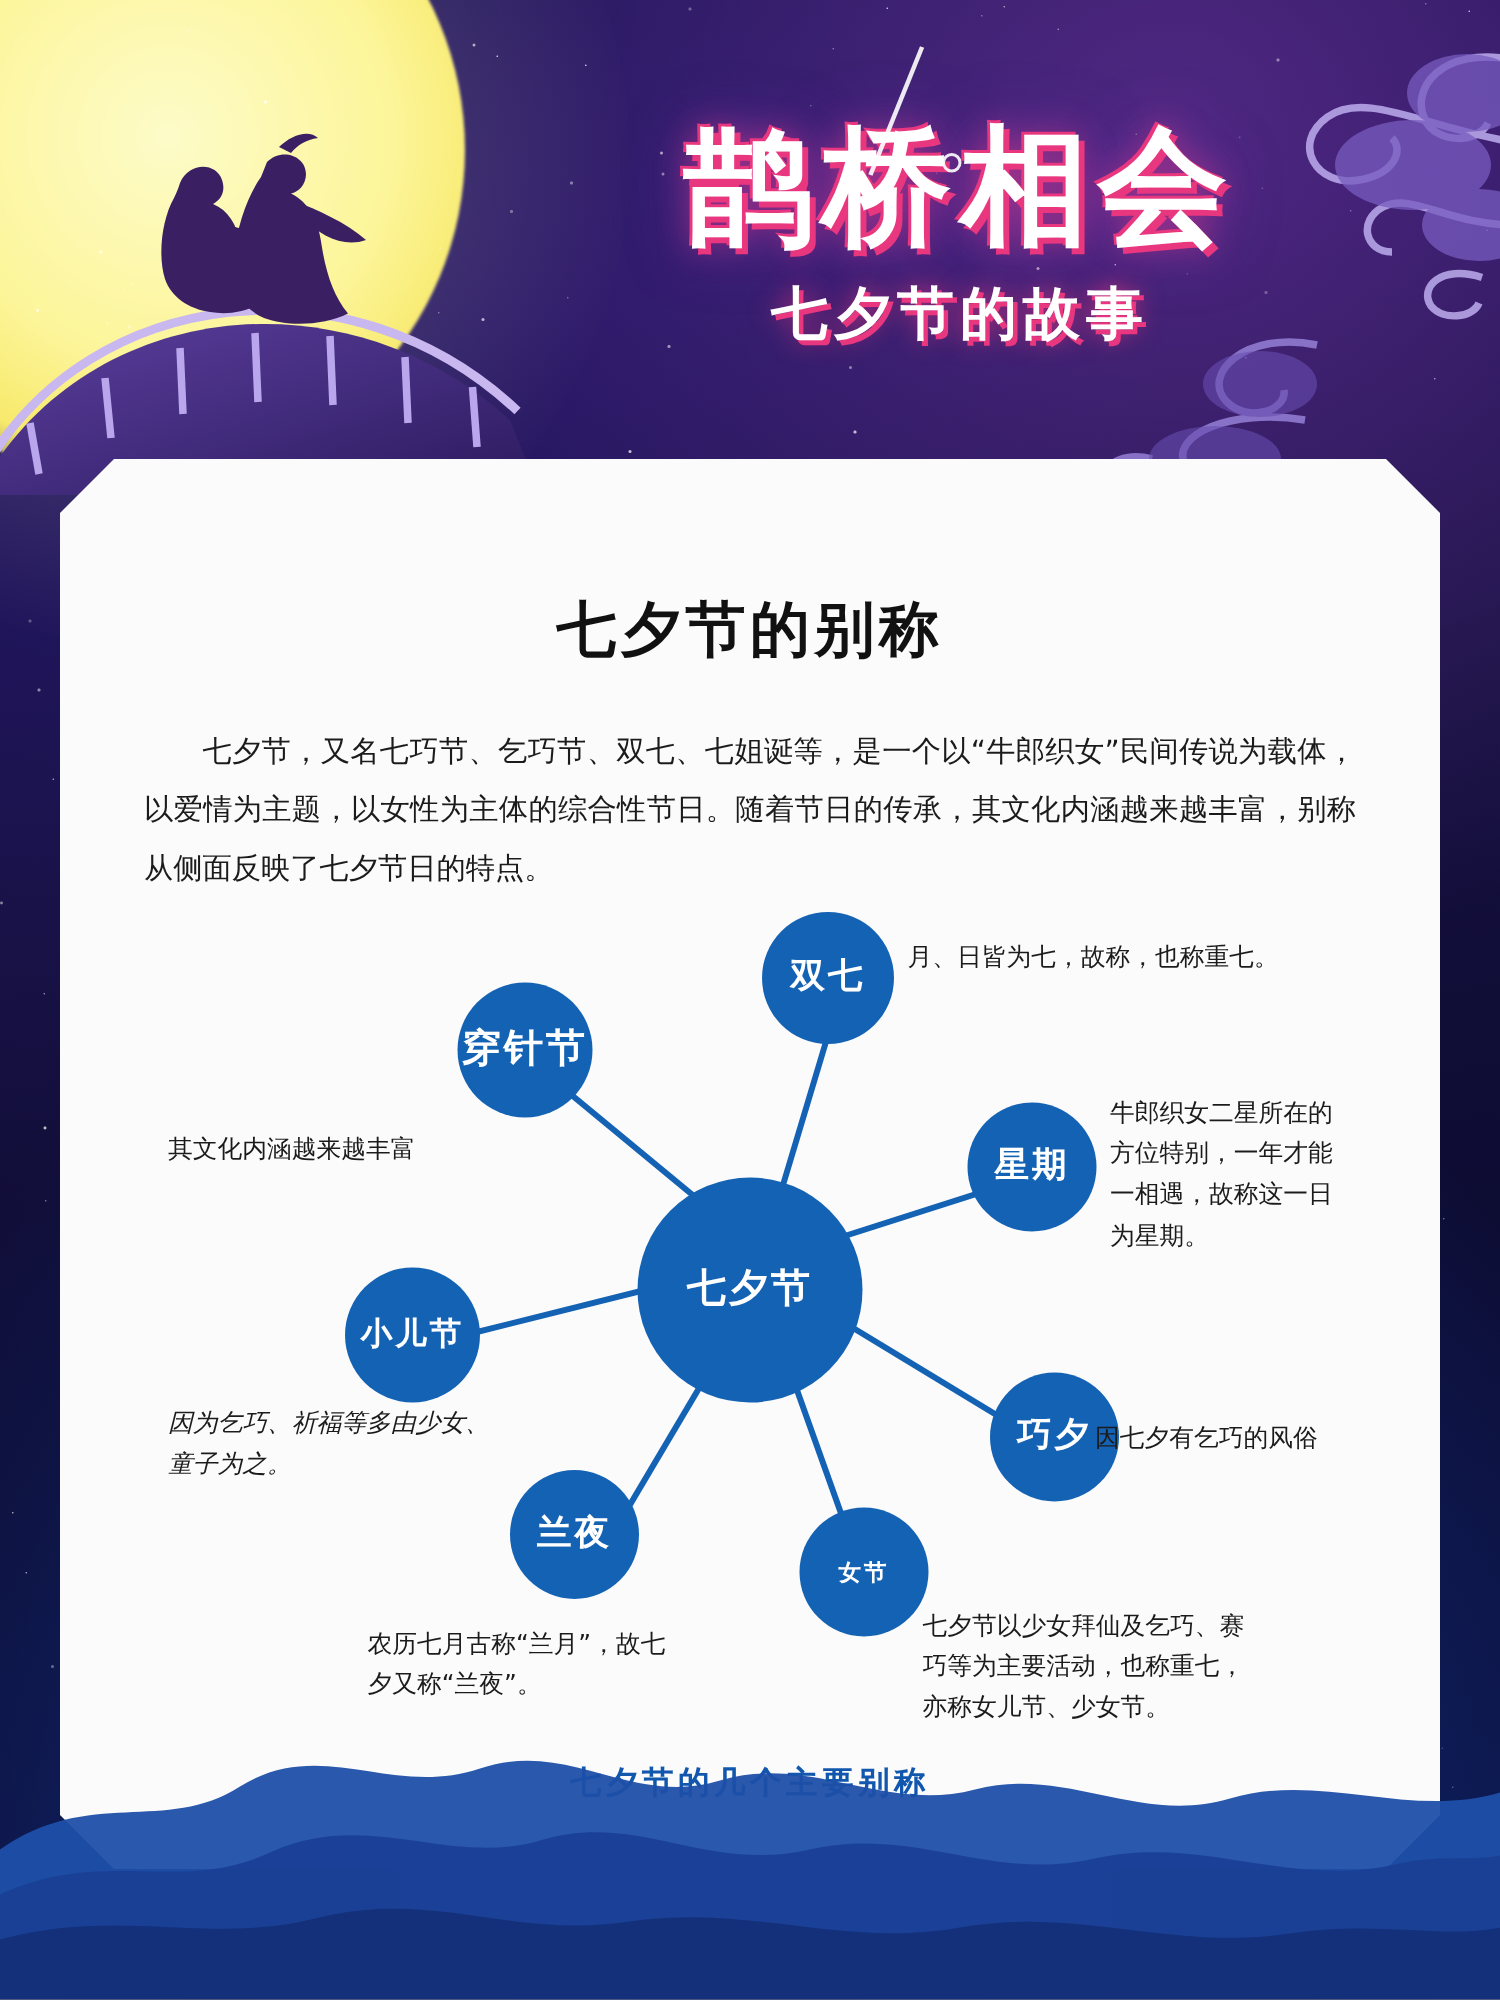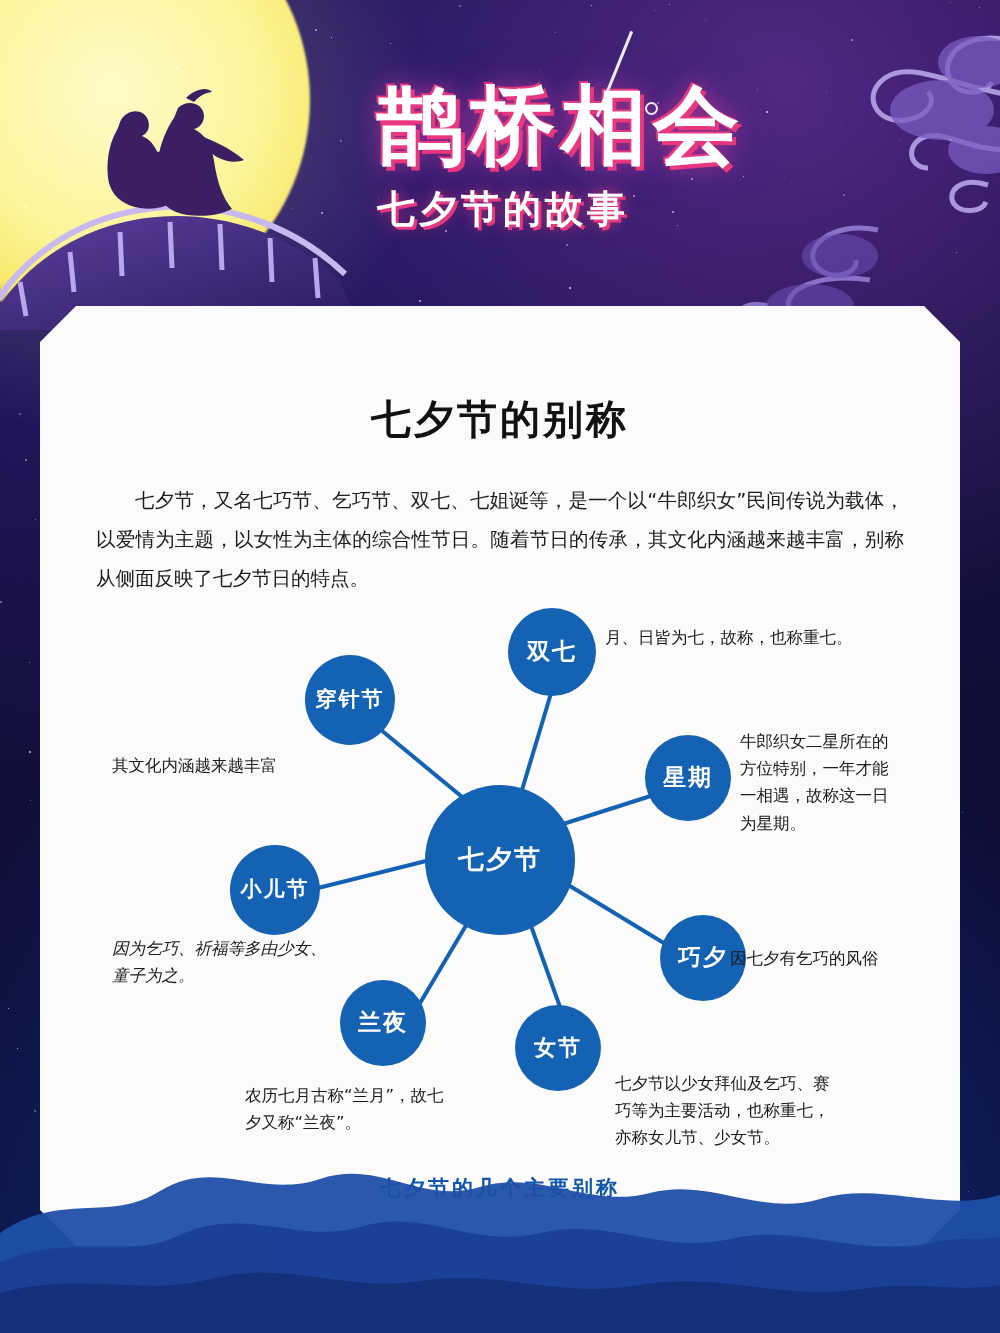--- a/index.html
+++ b/index.html
@@ -33,21 +33,21 @@
   }
 
   
   .cloud-tr{position:absolute;right:-10px;top:0;width:300px;height:260px;opacity:.95;}
   .cloud-tr2{position:absolute;right:120px;top:210px;width:220px;height:130px;opacity:.9;}
 
   
   .bridge{position:absolute;left:0;top:30px;width:420px;height:300px;}
 
   
-  .title-wrap{position:absolute;left:377px;top:80px;width:560px;text-align:left;}
+  .title-wrap{position:absolute;left:360px;top:80px;width:560px;text-align:center;}
   .main-title{
     font-family:"DejaVu Sans","Liberation Sans",sans-serif;
     font-size:86px;font-weight:bold;letter-spacing:6px;
     color:#ffffff;
     text-shadow:
       4px 4px 0 #e8377f,
       -2px -2px 0 #e8377f,
       0 0 22px rgba(232,55,127,.65),
       0 0 40px rgba(120,60,200,.6);
     line-height:1.05;
@@ -290,26 +290,26 @@
         <line x1="450" y1="305" x2="370" y2="440"></line>
         <line x1="480" y1="315" x2="530" y2="455"></line>
         <line x1="520" y1="300" x2="660" y2="385"></line>
         <line x1="520" y1="245" x2="645" y2="205"></line>
       </g>
     </svg>
 
     <div class="node" style="left:385px;top:205px;width:150px;height:150px;font-size:26px;">七夕节</div>
 
     <div class="node" style="left:468px;top:28px;width:88px;height:88px;font-size:23px;">双七</div>
-    <div class="node" style="left:265px;top:75px;width:90px;height:90px;font-size:21px;">穿针节</div>
+    <div class="node" style="left:265px;top:75px;width:90px;height:90px;font-size:26px;">穿针节</div>
     <div class="node" style="left:605px;top:155px;width:86px;height:86px;font-size:23px;">星期</div>
     <div class="node" style="left:190px;top:265px;width:90px;height:90px;font-size:21px;">小儿节</div>
     <div class="node" style="left:620px;top:335px;width:86px;height:86px;font-size:23px;">巧夕</div>
     <div class="node" style="left:300px;top:400px;width:86px;height:86px;font-size:23px;">兰夜</div>
-    <div class="node" style="left:475px;top:425px;width:86px;height:86px;font-size:22px;">女节</div>
+    <div class="node" style="left:493px;top:425px;width:86px;height:86px;font-size:15px;">女节</div>
 
     <div class="note" style="left:565px;top:44px;width:300px;">月、日皆为七，故称，也称重七。</div>
     <div class="note" style="left:72px;top:172px;width:230px;">其文化内涵越来越丰富</div>
     <div class="note" style="left:700px;top:148px;width:160px;">牛郎织女二星所在的方位特别，一年才能一相遇，故称这一日为星期。</div>
     <div class="note" style="left:72px;top:355px;width:215px;font-style:italic;">因为乞巧、祈福等多由少女、童子为之。</div>
     <div class="note" style="left:690px;top:365px;width:200px;">因七夕有乞巧的风俗</div>
     <div class="note" style="left:205px;top:502px;width:215px;">农历七月古称“兰月”，故七夕又称“兰夜”。</div>
     <div class="note" style="left:575px;top:490px;width:230px;">七夕节以少女拜仙及乞巧、赛巧等为主要活动，也称重七，亦称女儿节、少女节。</div>
   </div>
 

